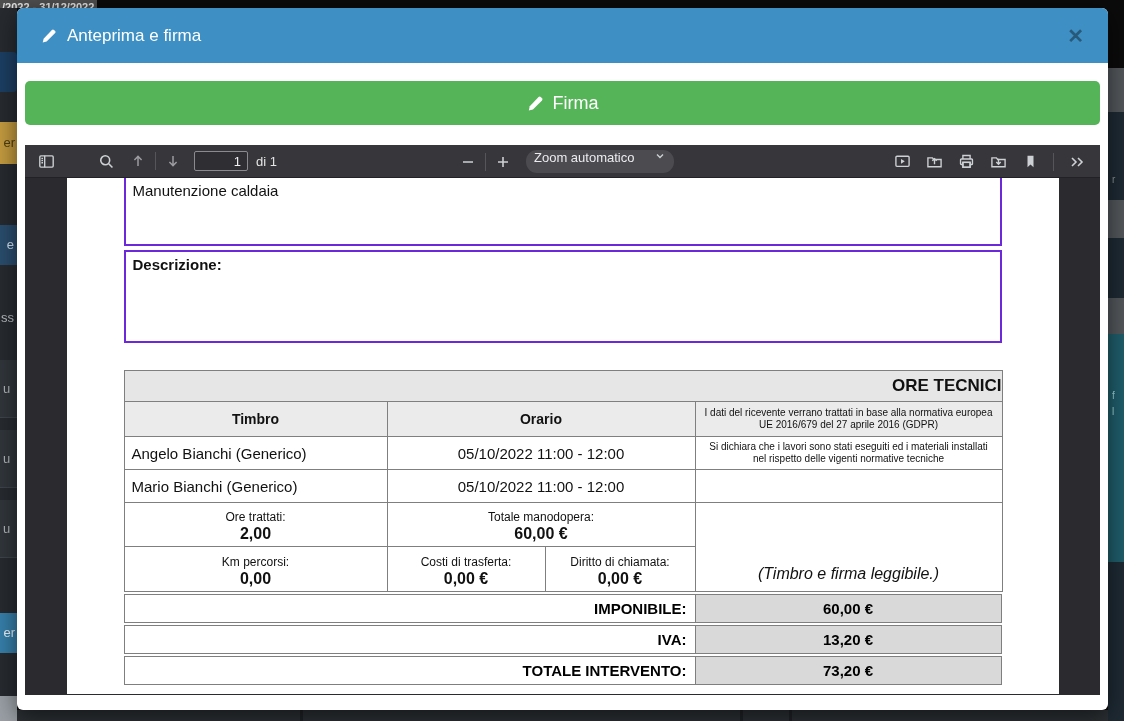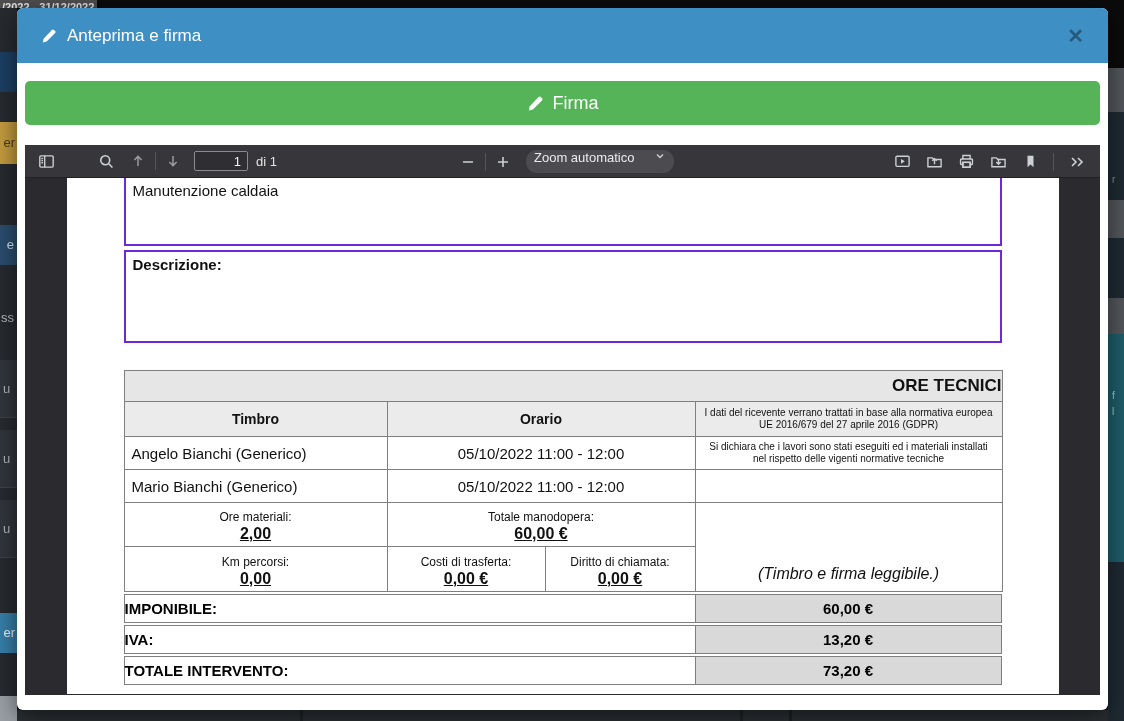--- a/index.html
+++ b/index.html
@@ -67,24 +67,24 @@
   .doc-table-wrap { position:absolute; left:57px; top:192px; width:878px; }
   table.oretab { border-collapse:collapse; width:878px; table-layout:fixed; font-size:15px; color:#111; }
   table.oretab td { border:1px solid #7f7f7f; vertical-align:middle; padding:0; }
   .tt-title { height:31px; background:#e6e6e6; text-align:right; font-weight:bold; font-size:17px; }
   .tt-head { height:35px; background:#ebebeb; text-align:center; font-weight:bold; font-size:14px; }
   .tt-note { font-size:10px; line-height:12px; text-align:center; padding:2px 6px !important; font-weight:normal; }
   .tt-name { height:33px; padding-left:7px !important; }
   .tt-time { text-align:center; }
   .tt-stat { text-align:center; }
   .tt-stat .lbl { font-size:12px; line-height:14px; padding-top:4px; }
-  .tt-stat .val { font-size:16px; font-weight:bold; line-height:19px;text-decoration:underline; }
+  .tt-stat .val { font-size:16px; font-weight:bold; line-height:19px; }
   .tt-timbro { vertical-align:bottom !important; text-align:center; font-style:italic; font-size:16px; padding-bottom:8px !important; }
   .totals-row { display:flex; margin-top:2px; }
-  .totals-label { width:571px; border:1px solid #7f7f7f; border-right:0; background:#fff; text-align:left;
+  .totals-label { width:571px; border:1px solid #7f7f7f; border-right:0; background:#fff; text-align:right;
                   font-weight:bold; font-size:15px; line-height:27px; padding-right:8px; height:29px; }
   .totals-value { width:307px; border:1px solid #7f7f7f; background:#d9d9d9; text-align:center;
                   font-weight:bold; font-size:15px; line-height:27px; height:29px; }
   svg.ic { display:block; }
 </style>
 </head>
 <body>
 
 <div class="screen">
 
@@ -270,21 +270,21 @@
                   <td colspan="2" class="tt-time">05/10/2022 11:00 - 12:00</td>
                   <td class="tt-note">Si dichiara che i lavori sono stati eseguiti ed i materiali installati nel rispetto delle vigenti normative tecniche</td>
                 </tr>
                 <tr>
                   <td class="tt-name">Mario Bianchi (Generico)</td>
                   <td colspan="2" class="tt-time">05/10/2022 11:00 - 12:00</td>
                   <td></td>
                 </tr>
                 <tr>
                   <td class="tt-stat" style="height:44px;">
-                    <div class="lbl">Ore materiali:</div>
+                    <div class="lbl">Ore trattati:</div>
                     <div class="val">2,00</div>
                   </td>
                   <td colspan="2" class="tt-stat">
                     <div class="lbl">Totale manodopera:</div>
                     <div class="val">60,00 €</div>
                   </td>
                   <td rowspan="2" class="tt-timbro">(Timbro e firma leggibile.)</td>
                 </tr>
                 <tr>
                   <td class="tt-stat" style="height:45px;">

